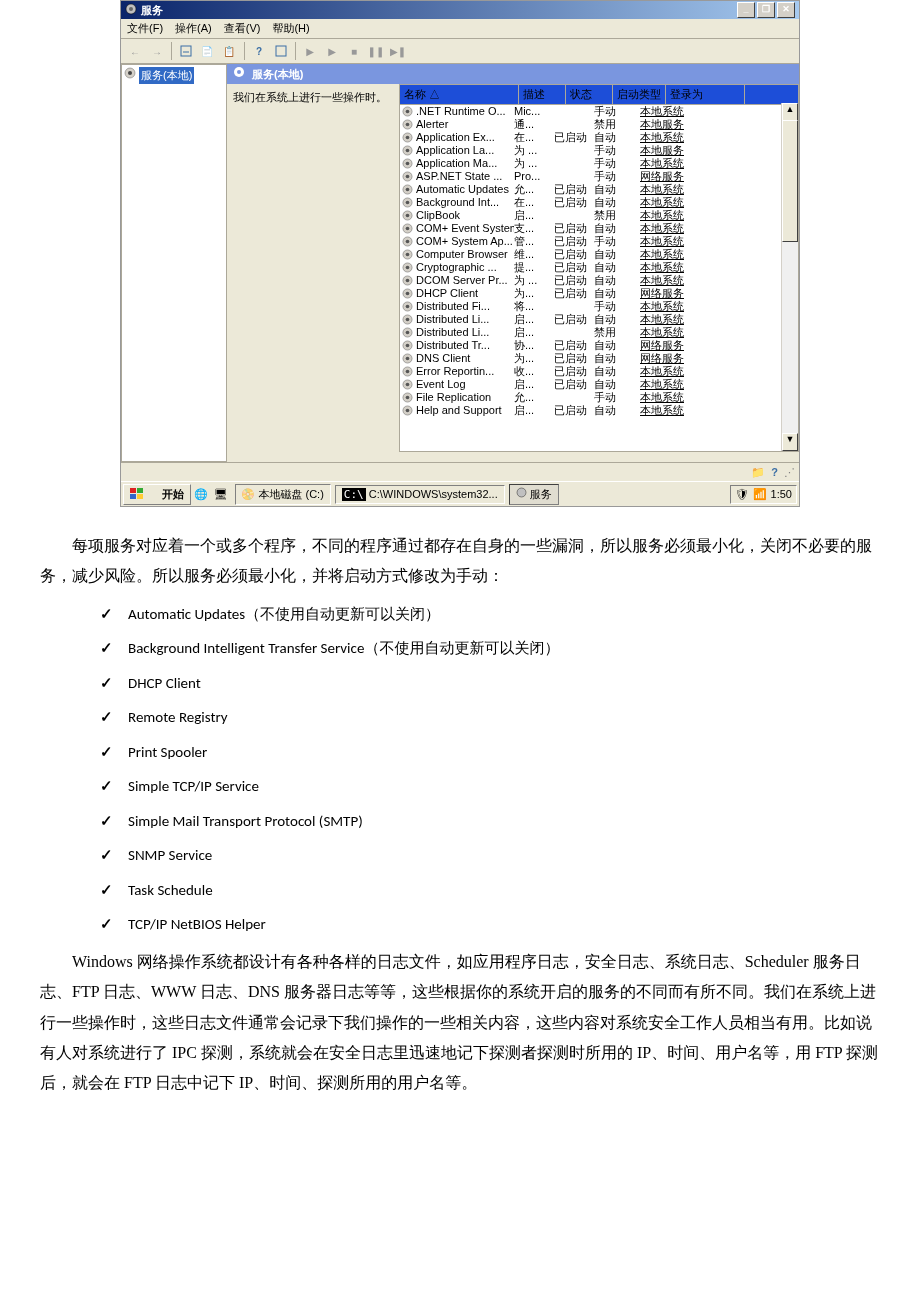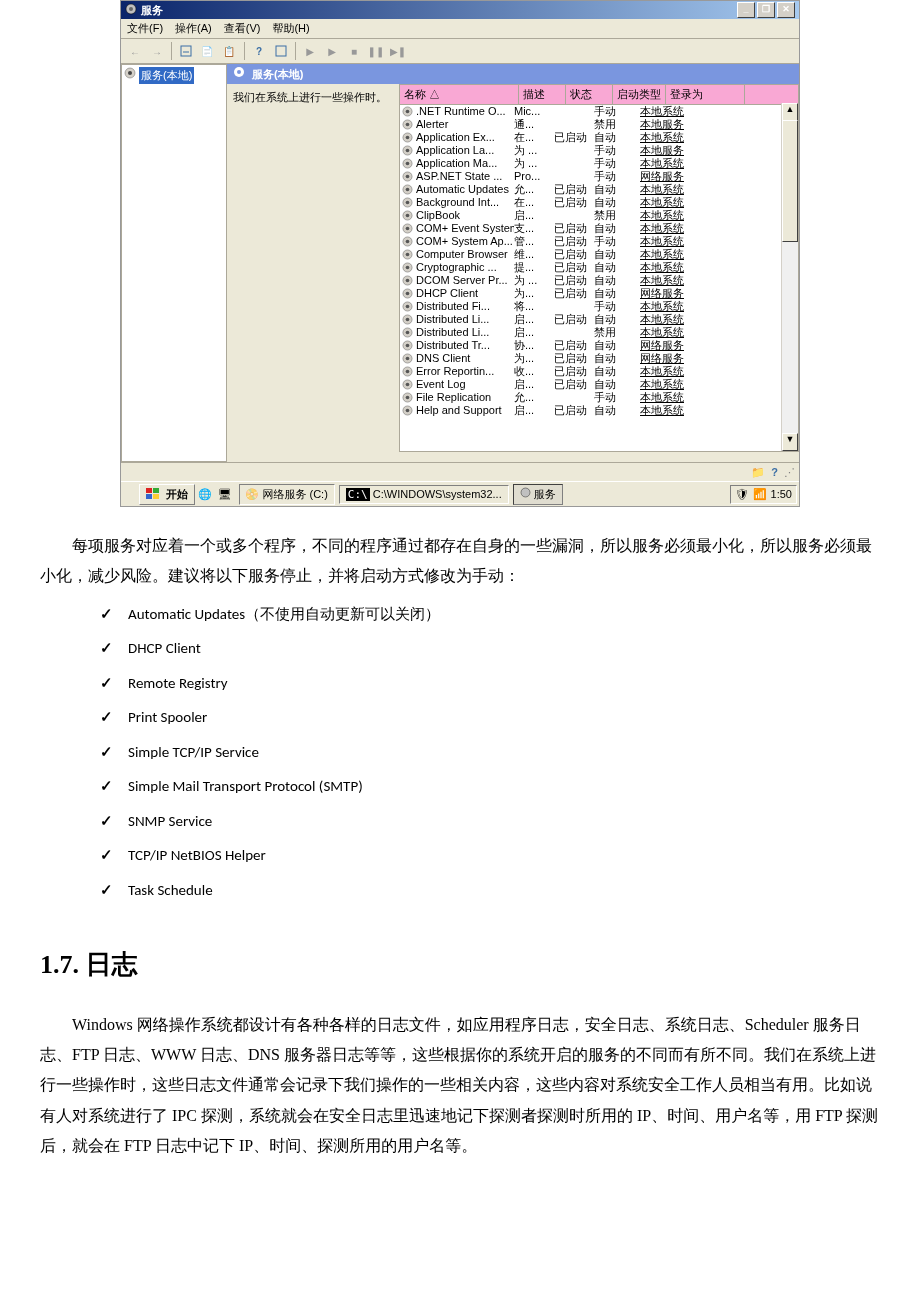--- a/index.html
+++ b/index.html
@@ -109,21 +109,21 @@
   .list-pane {
     margin-left: 172px;
     background: #fff;
     border: 1px solid #aca899;
     height: 366px;
     position: relative;
     overflow: hidden;
   }
   .list-header {
     display: flex;
-    background: #f9a8d4;
+    background: #1d4ed8;
     border-bottom: 1px solid #aca899;
   }
   .list-header div {
     border-right: 1px solid #aca899;
     padding: 2px 4px;
     font-size: 11px;
   }
   .col-name { width: 110px; }
   .col-desc { width: 38px; }
   .col-stat { width: 38px; }
@@ -187,27 +187,26 @@
     border-top: 1px solid #fff;
     display: flex;
     align-items: center;
     height: 24px;
     padding: 0 2px;
     font-size: 11px;
   }
   .start-btn {
     display: flex;
     align-items: center;
-    gap: 6px;
+    gap: 18px;
     padding: 2px 6px;
     border: 1px solid #fff;
     border-right-color:#808080;
     border-bottom-color:#808080;
     font-weight: bold;
-    margin-left: 16px;
   }
   .win-flag {
     width: 14px; height: 12px;
     display: inline-block;
   }
   .task-btn {
     padding: 2px 6px;
     border: 1px solid #808080;
     border-right-color:#fff;
     border-bottom-color:#fff;
@@ -602,46 +601,46 @@
               <rect x="0" y="0" width="6" height="5" fill="#d22"></rect>
               <rect x="7" y="0" width="6" height="5" fill="#3a3"></rect>
               <rect x="0" y="6" width="6" height="5" fill="#36c"></rect>
               <rect x="7" y="6" width="6" height="5" fill="#fc3"></rect>
             </svg>
         </span>
         <span>开始</span>
       </div>
       <span style="margin:0 3px">🌐</span>
       <span style="margin:0 3px">🖥</span>
-      <div class="task-btn">📀 <span>网络服务 (C:)</span></div>
+      <div class="task-btn">📀 <span>本地磁盘 (C:)</span></div>
       <div class="task-btn"><span style="background:#000;color:#fff;padding:0 2px;font-family:monospace">C:\</span> <span>C:\WINDOWS\system32...</span></div>
       <div class="task-btn pressed"><svg width="11" height="11">
             <circle cx="5.5" cy="5.5" r="4.5" fill="#c0c0c0" stroke="#000" stroke-width="0.4"></circle>
           </svg> <span>服务</span></div>
       <div class="tray">
         <span>🛡</span>
         <span>📶</span>
         <span>1:50</span>
       </div>
     </div>
   </div>
 
   <div class="doc-body">
-    <p class="para-indent">每项服务对应着一个或多个程序，不同的程序通过都存在自身的一些漏洞，所以服务必须最小化，所以服务必须最小化，减少风险。建议将以下服务停止，并将启动方式修改为手动：</p>
+    <p class="para-indent">每项服务对应着一个或多个程序，不同的程序通过都存在自身的一些漏洞，所以服务必须最小化，关闭不必要的服务，减少风险。所以服务必须最小化，并将启动方式修改为手动：</p>
 
     <ul class="checklist" id="checklist">
         <li>Automatic Updates<span class="cn">（不使用自动更新可以关闭）</span></li>
+        <li>Background Intelligent Transfer Service<span class="cn">（不使用自动更新可以关闭）</span></li>
         <li>DHCP Client</li>
         <li>Remote Registry</li>
         <li>Print Spooler</li>
         <li>Simple TCP/IP Service</li>
         <li>Simple Mail Transport Protocol (SMTP)</li>
         <li>SNMP Service</li>
+        <li>Task Schedule</li>
         <li>TCP/IP NetBIOS Helper</li>
-        <li>Task Schedule</li>
       </ul>
 
-    <h2 class="h2">1.7. 日志</h2>
 
     <p class="para-indent">Windows 网络操作系统都设计有各种各样的日志文件，如应用程序日志，安全日志、系统日志、Scheduler 服务日志、FTP 日志、WWW 日志、DNS 服务器日志等等，这些根据你的系统开启的服务的不同而有所不同。我们在系统上进行一些操作时，这些日志文件通常会记录下我们操作的一些相关内容，这些内容对系统安全工作人员相当有用。比如说有人对系统进行了 IPC 探测，系统就会在安全日志里迅速地记下探测者探测时所用的 IP、时间、用户名等，用 FTP 探测后，就会在 FTP 日志中记下 IP、时间、探测所用的用户名等。</p>
   </div>
 
 </div>
 
 </body></html>

